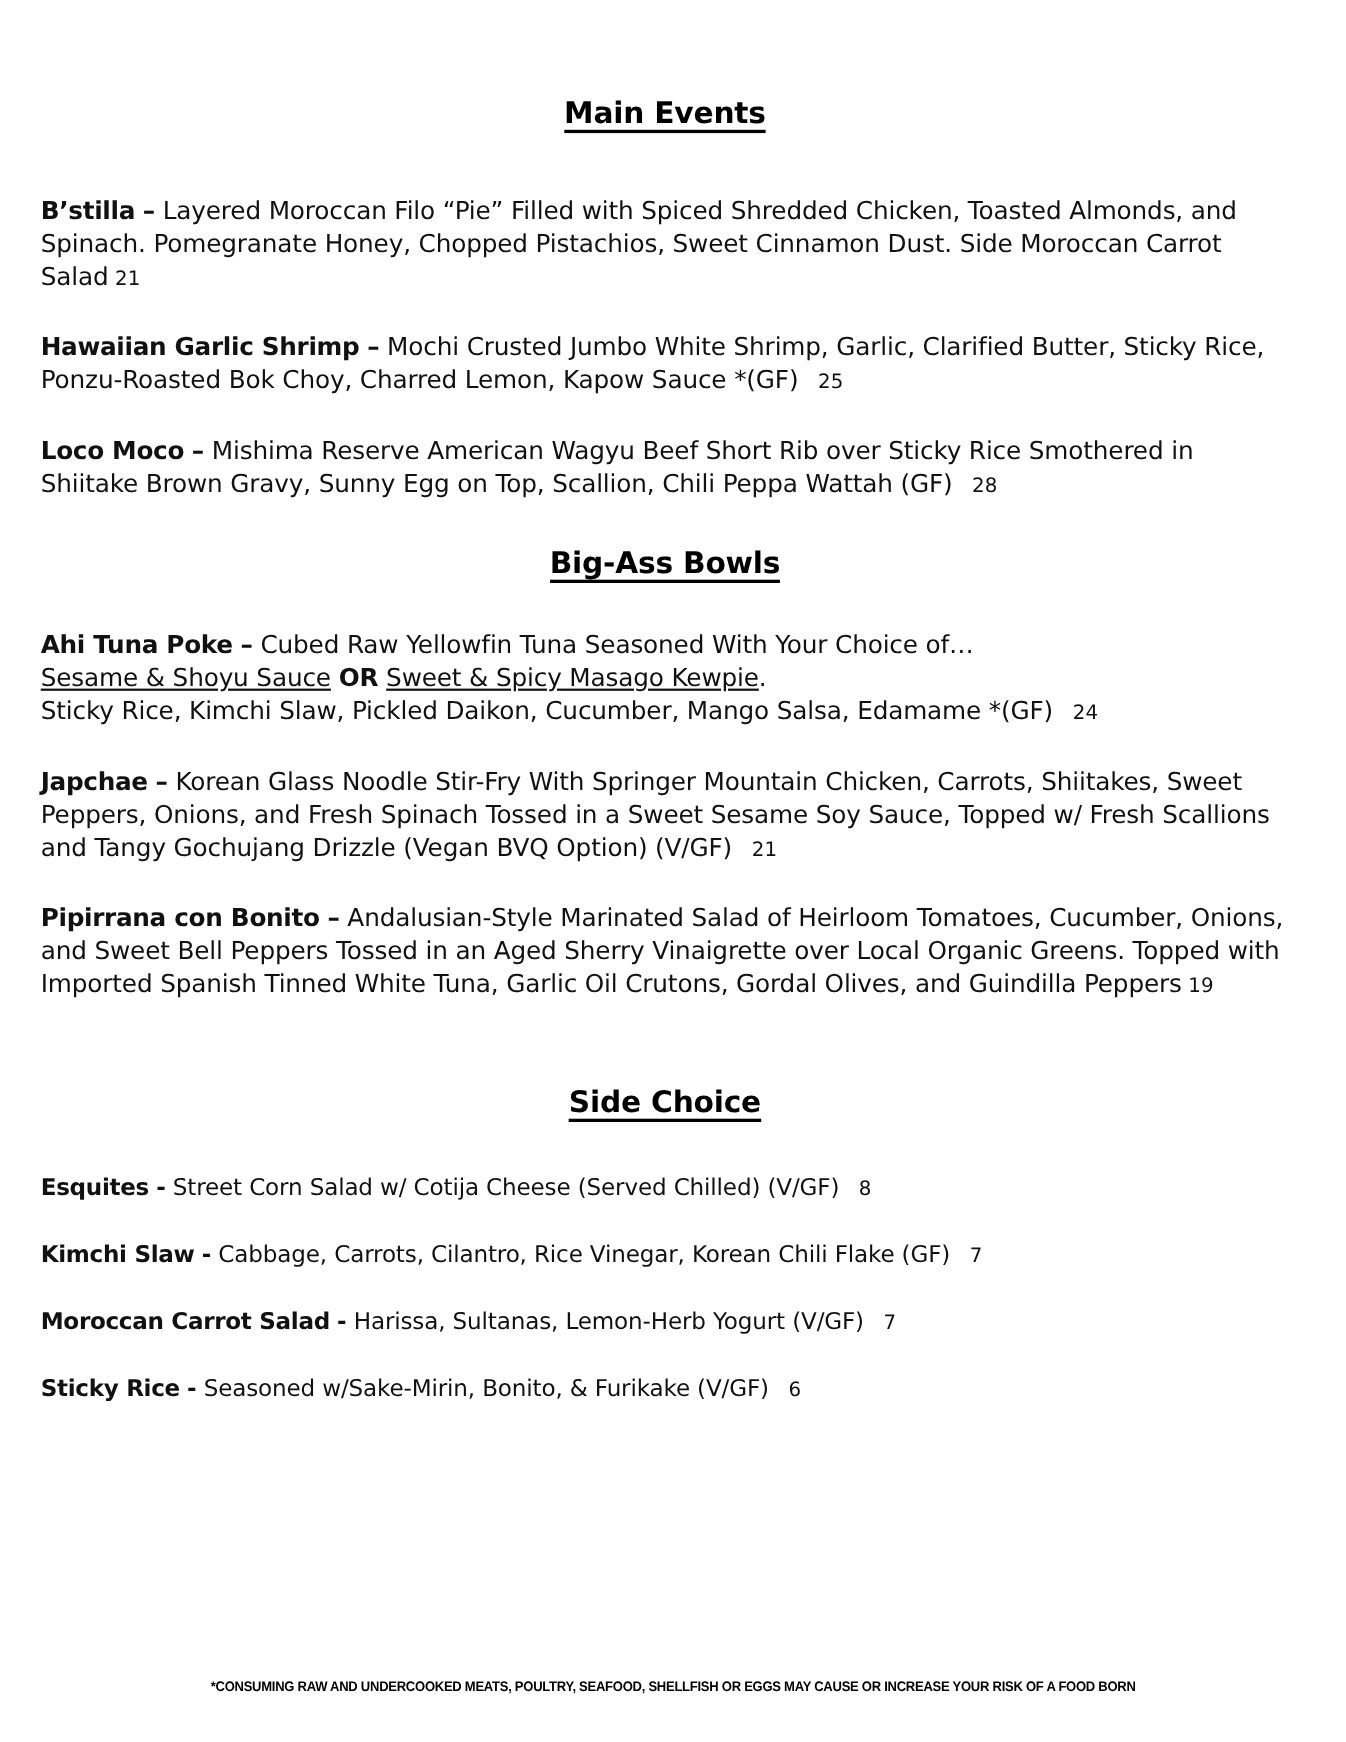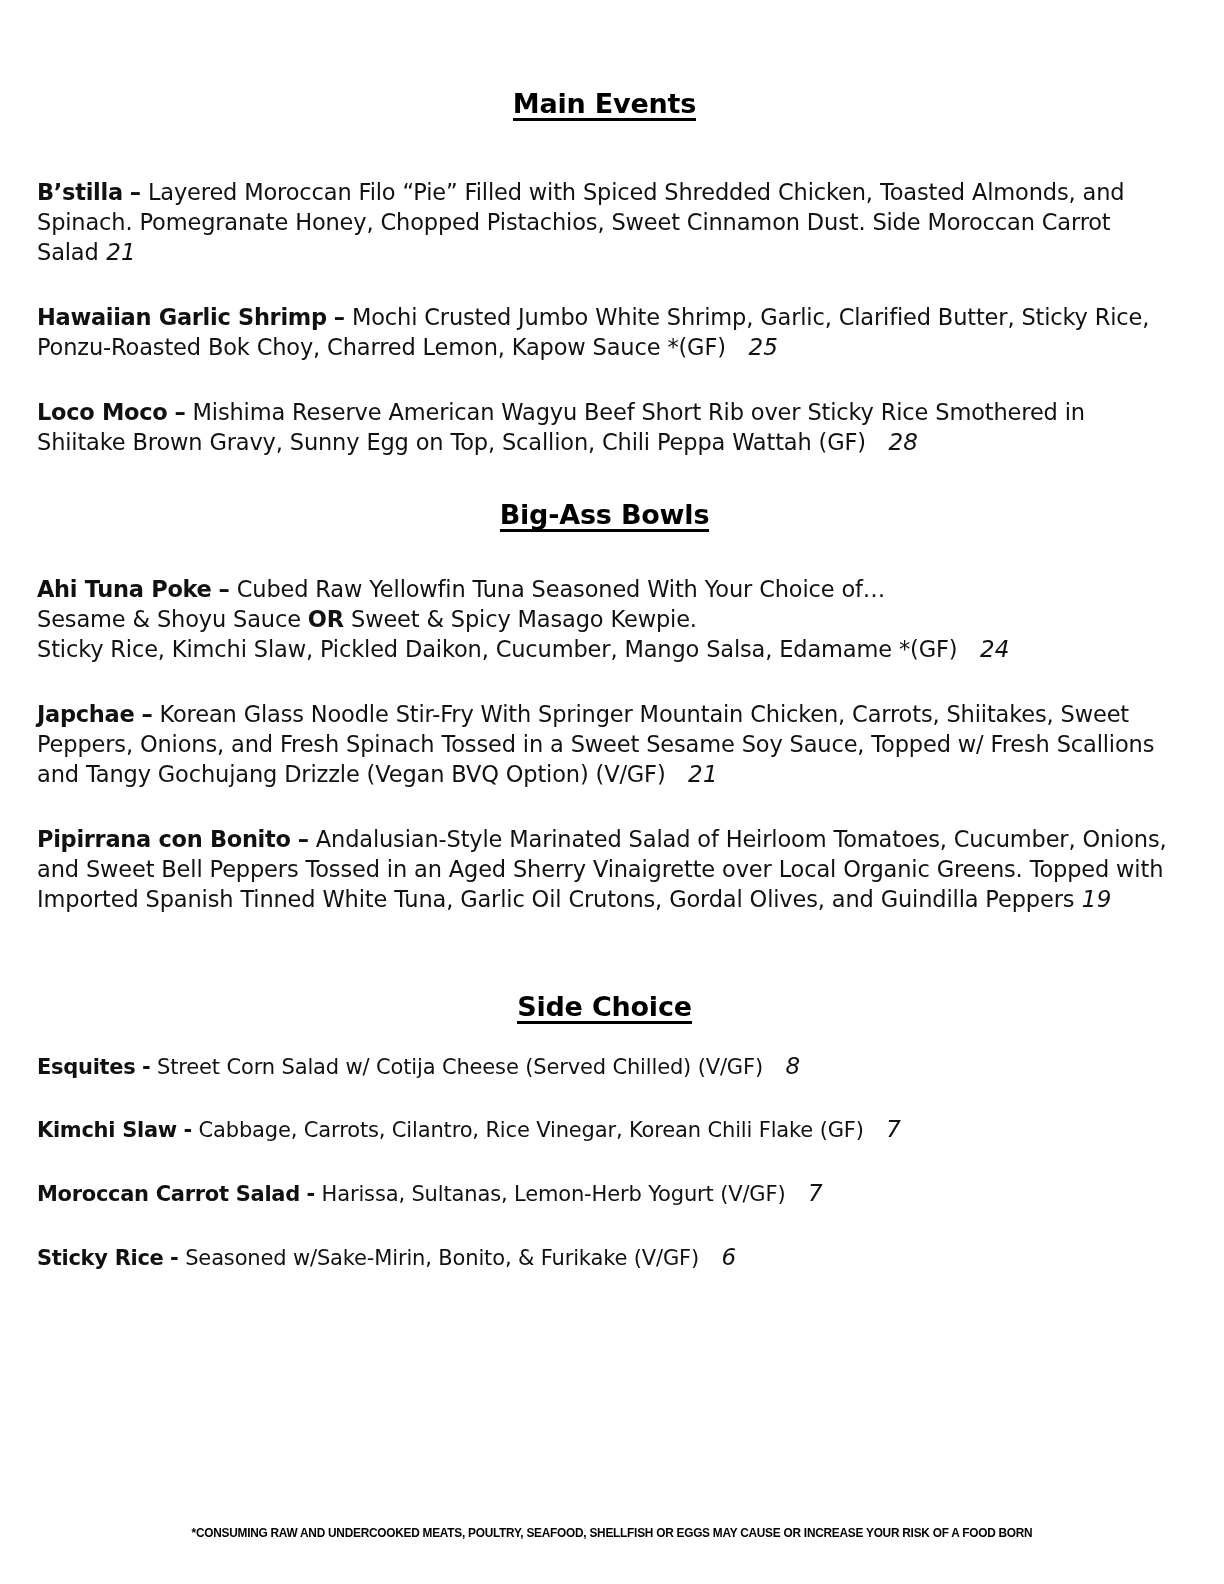--- a/index.html
+++ b/index.html
@@ -52,39 +52,38 @@
     color: #111;
     margin: 0;
   }
   .item-name {
     font-weight: bold;
     letter-spacing: -0.3px;
   }
   .dash { font-weight: bold; }
   .desc { font-weight: normal; }
   .price {
-    font-size: 23px;
+    font-size: 18px;
     letter-spacing: 0.2px;
-    font-style: italic;
   }
   .price.gap-wide::before { content: "\00a0\00a0\00a0"; }
   .price.gap-narrow::before { content: "\00a0"; }
-  .u { text-underline-offset: 2px; }
+  .u { text-decoration: underline; text-underline-offset: 2px; }
   .b { font-weight: bold; margin-top: 28px; }
 
   
   #main-events-list { margin-top: 56px; }
   #main-events-list .menu-item + .menu-item { margin-top: 34px; }
 
   
   #bowls-list { margin-top: 42px; }
   #bowls-list .menu-item + .menu-item { margin-top: 34px; }
 
   
-  #sides-list { margin-top: 28px; }
+  #sides-list { margin-top: 46px; }
   #sides-list .menu-item {
     font-size: 21px;
     line-height: 1.3;
   }
   #sides-list .menu-item + .menu-item { margin-top: 34px; }
 
   
   .footer-note {
     position: absolute;
     left: 0;

